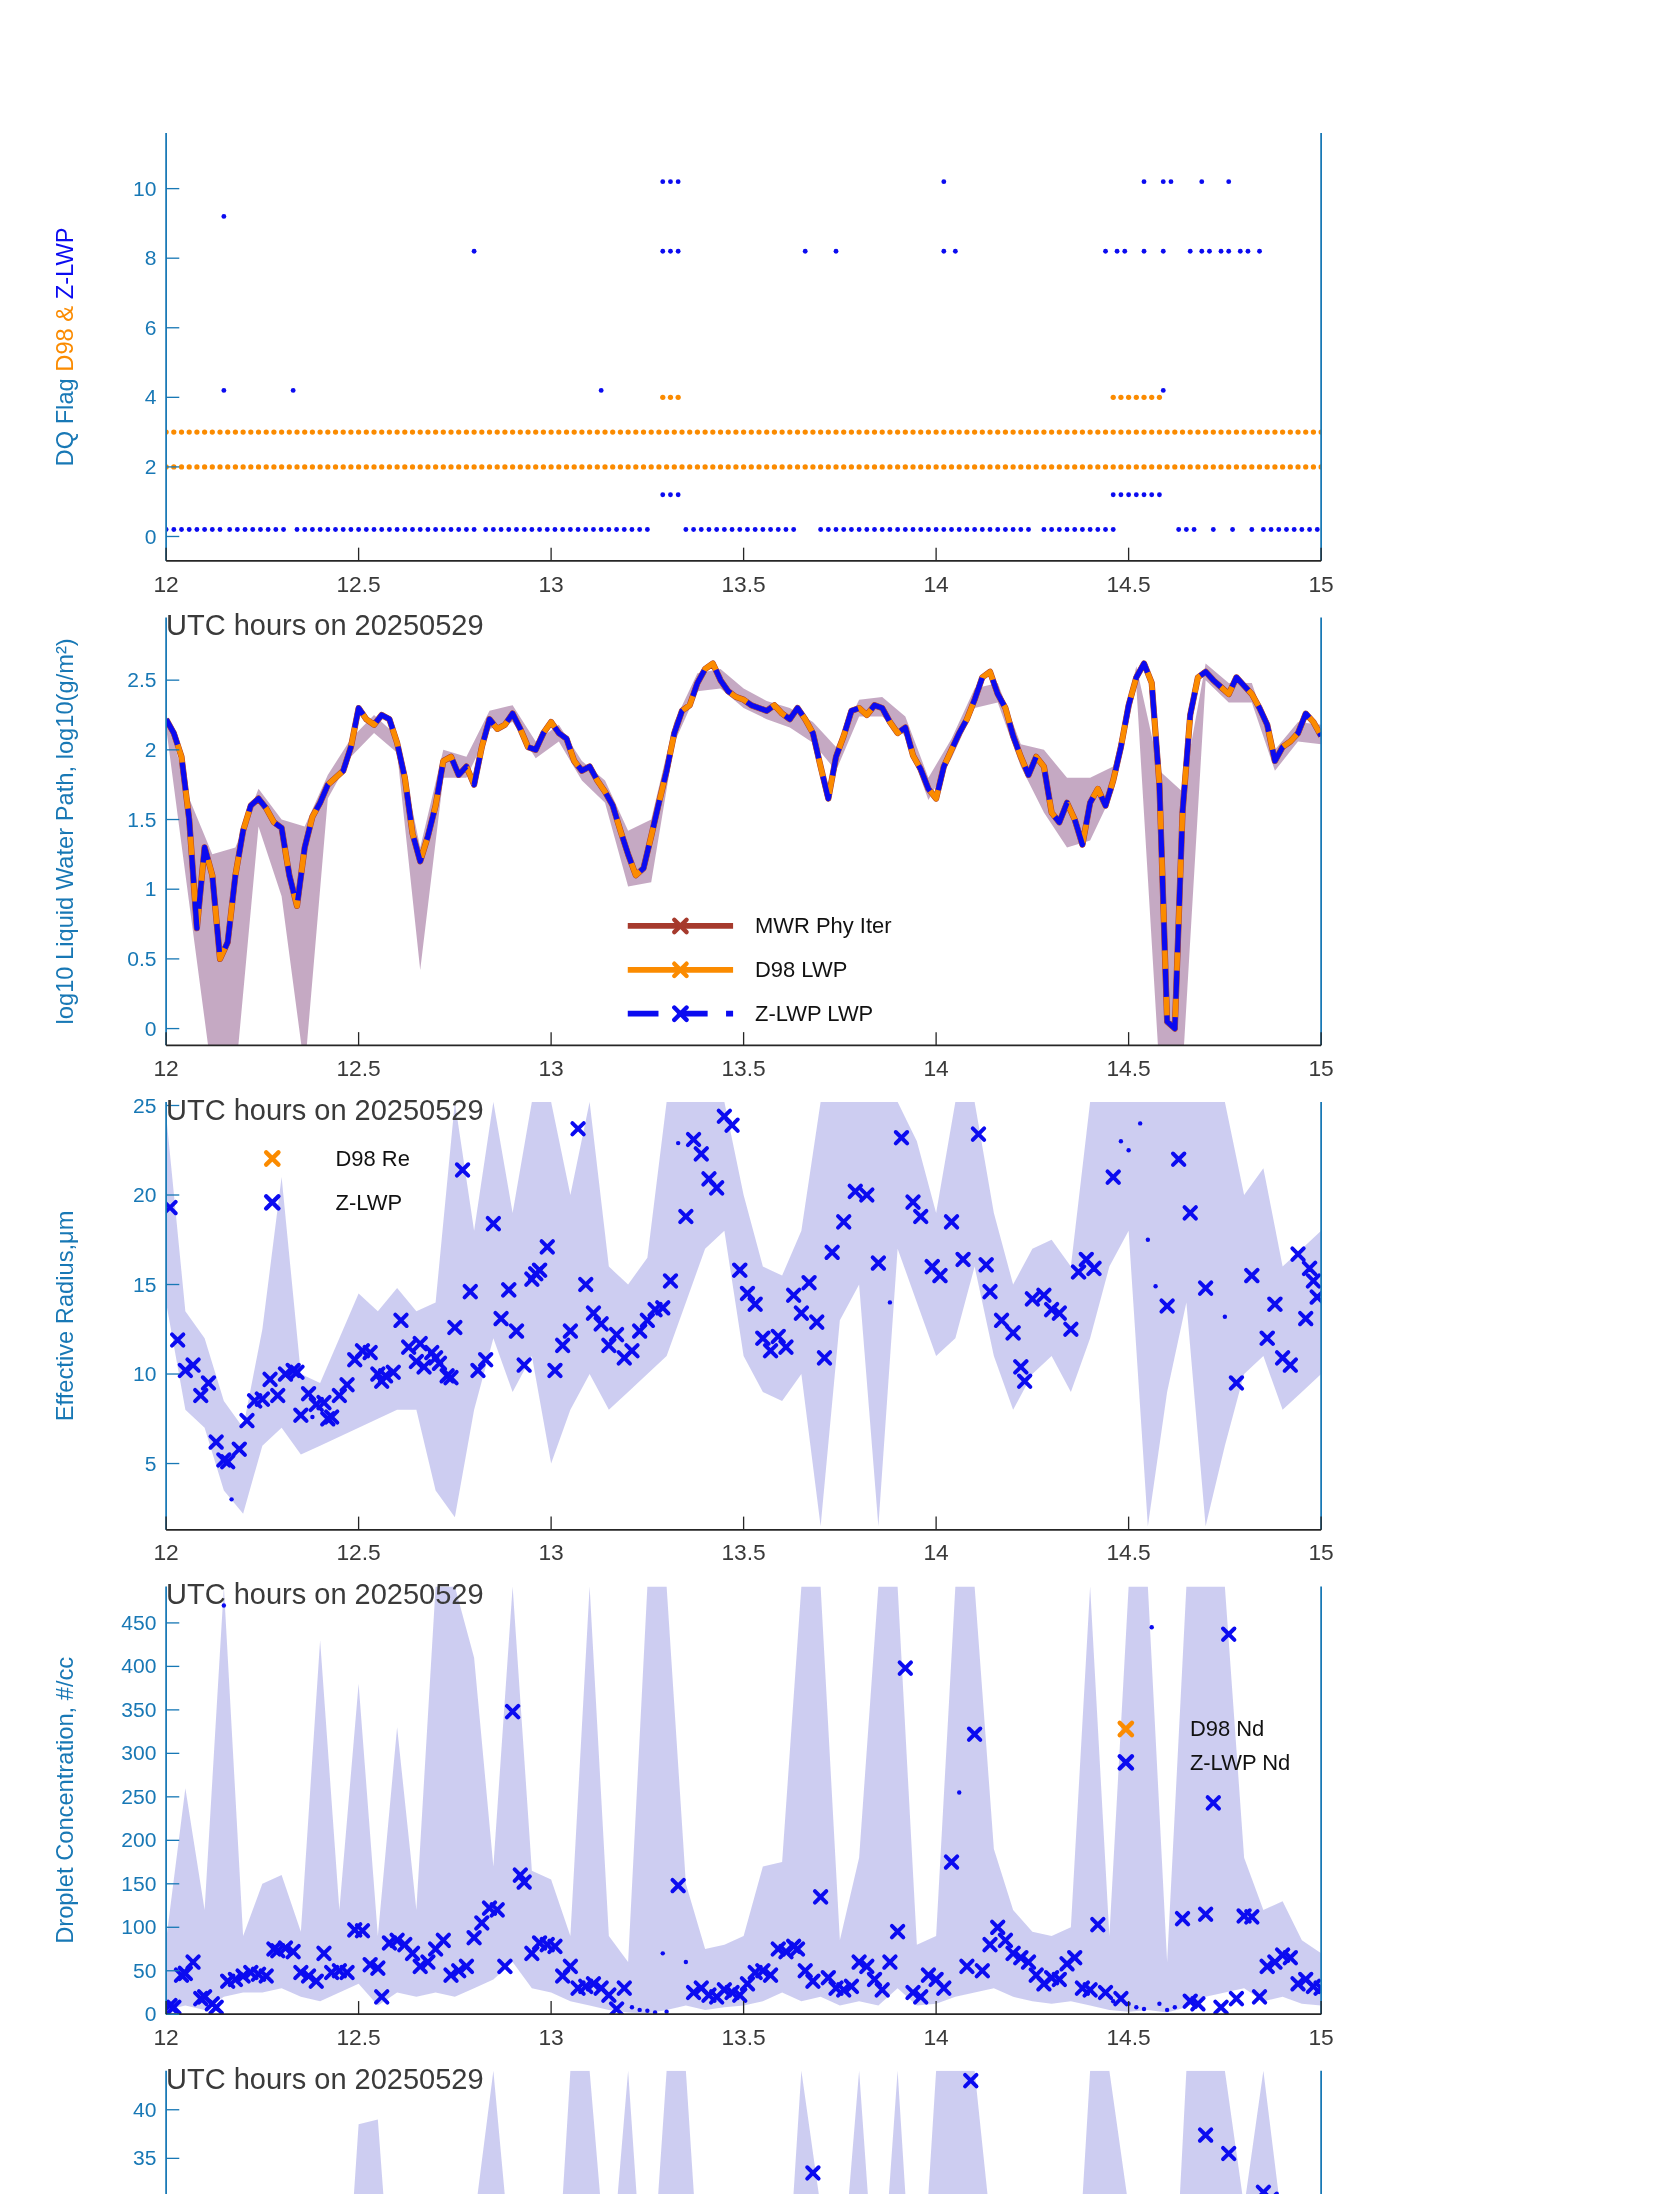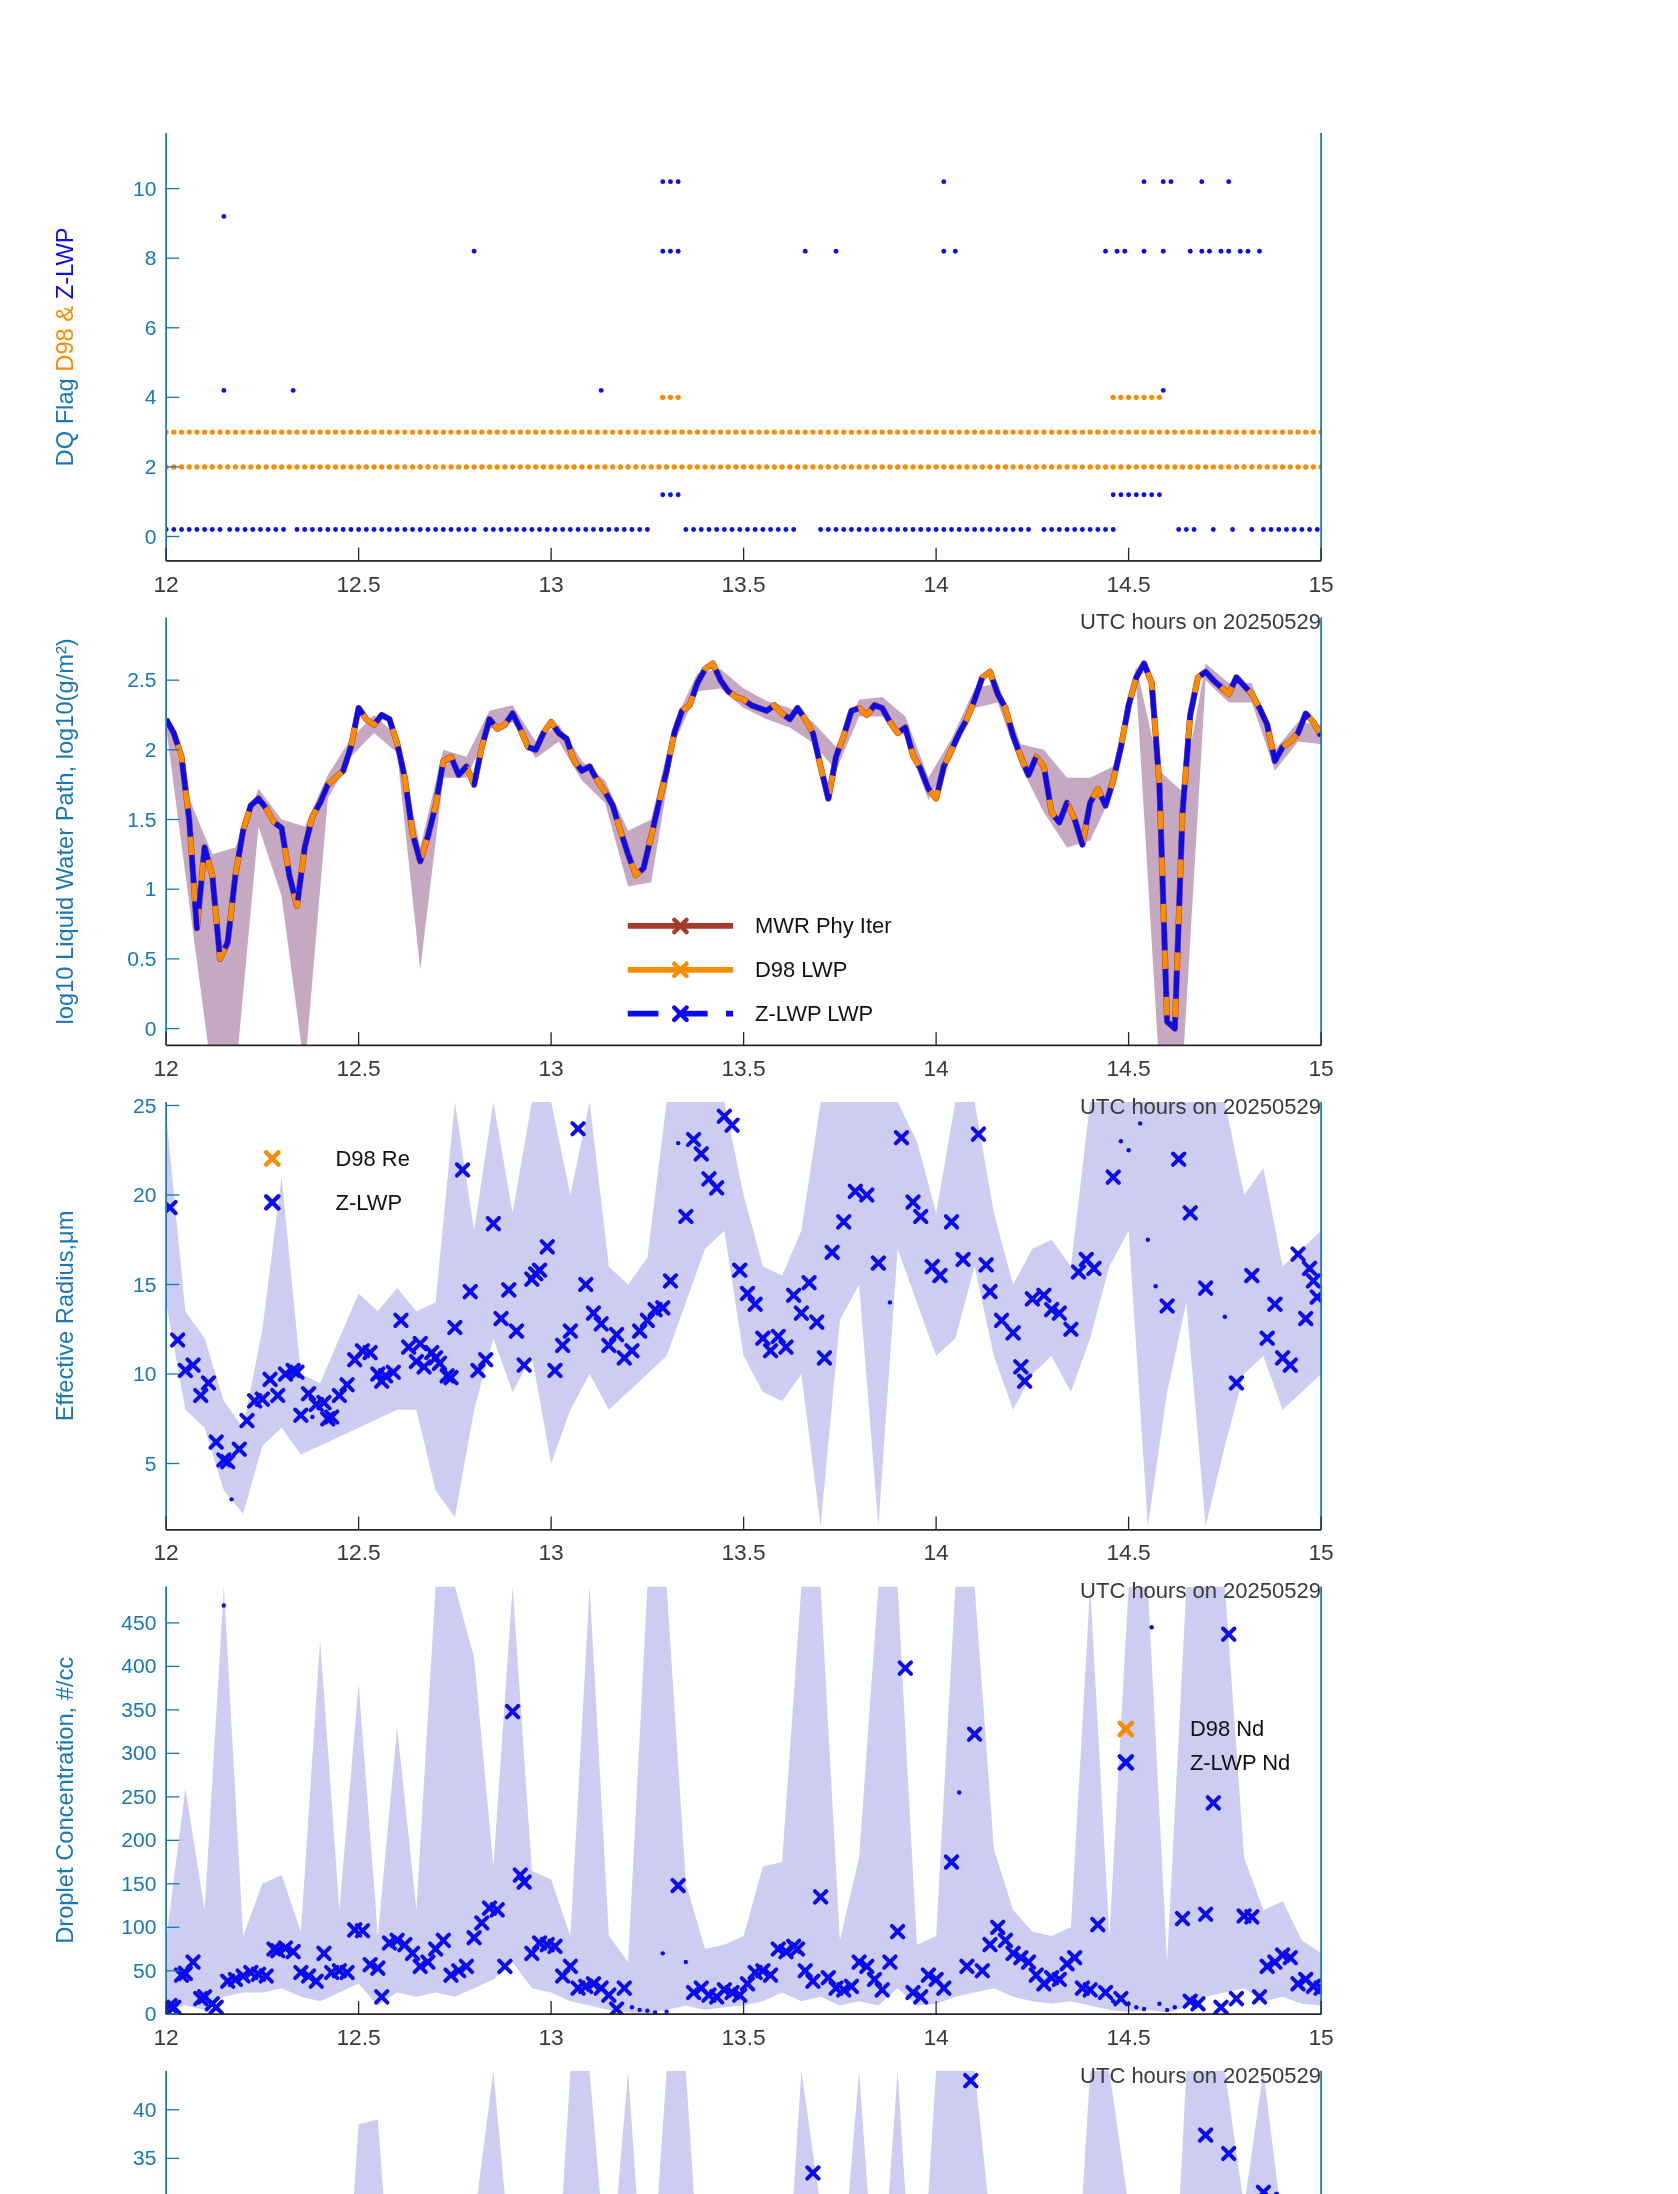--- a/index.html
+++ b/index.html
@@ -1,20 +1,20 @@
 <!DOCTYPE html>
 <html style="font-size:7px"><head>
 <meta charset="utf-8">
 <style>
   html,body{margin:0;padding:0;background:#ffffff;}
   body{font-family:"Liberation Sans",sans-serif;}
   #figure-root{position:relative;width:1679px;height:2633px;background:#ffffff;overflow:hidden;}
   #chart{position:absolute;left:0;top:0;}
-  .xlabel{position:absolute;left:166px;width:1155px;text-align:right;
-          font-size:22px;color:#3a3a3a;letter-spacing:0px;}
+  .xlabel{position:absolute;left:166px;width:1155px;text-align:left;
+          font-size:29px;color:#3a3a3a;letter-spacing:0px;}
   svg text{font-family:"Liberation Sans",sans-serif;}
 </style>
 </head>
 <body>
 
 <div id="figure-root">
   <svg id="chart" width="1679" height="2633" viewBox="0 0 3825 6000">
       <defs>
         <clipPath id="clip0">
           <rect x="378" y="303" width="2632" height="975"></rect>

